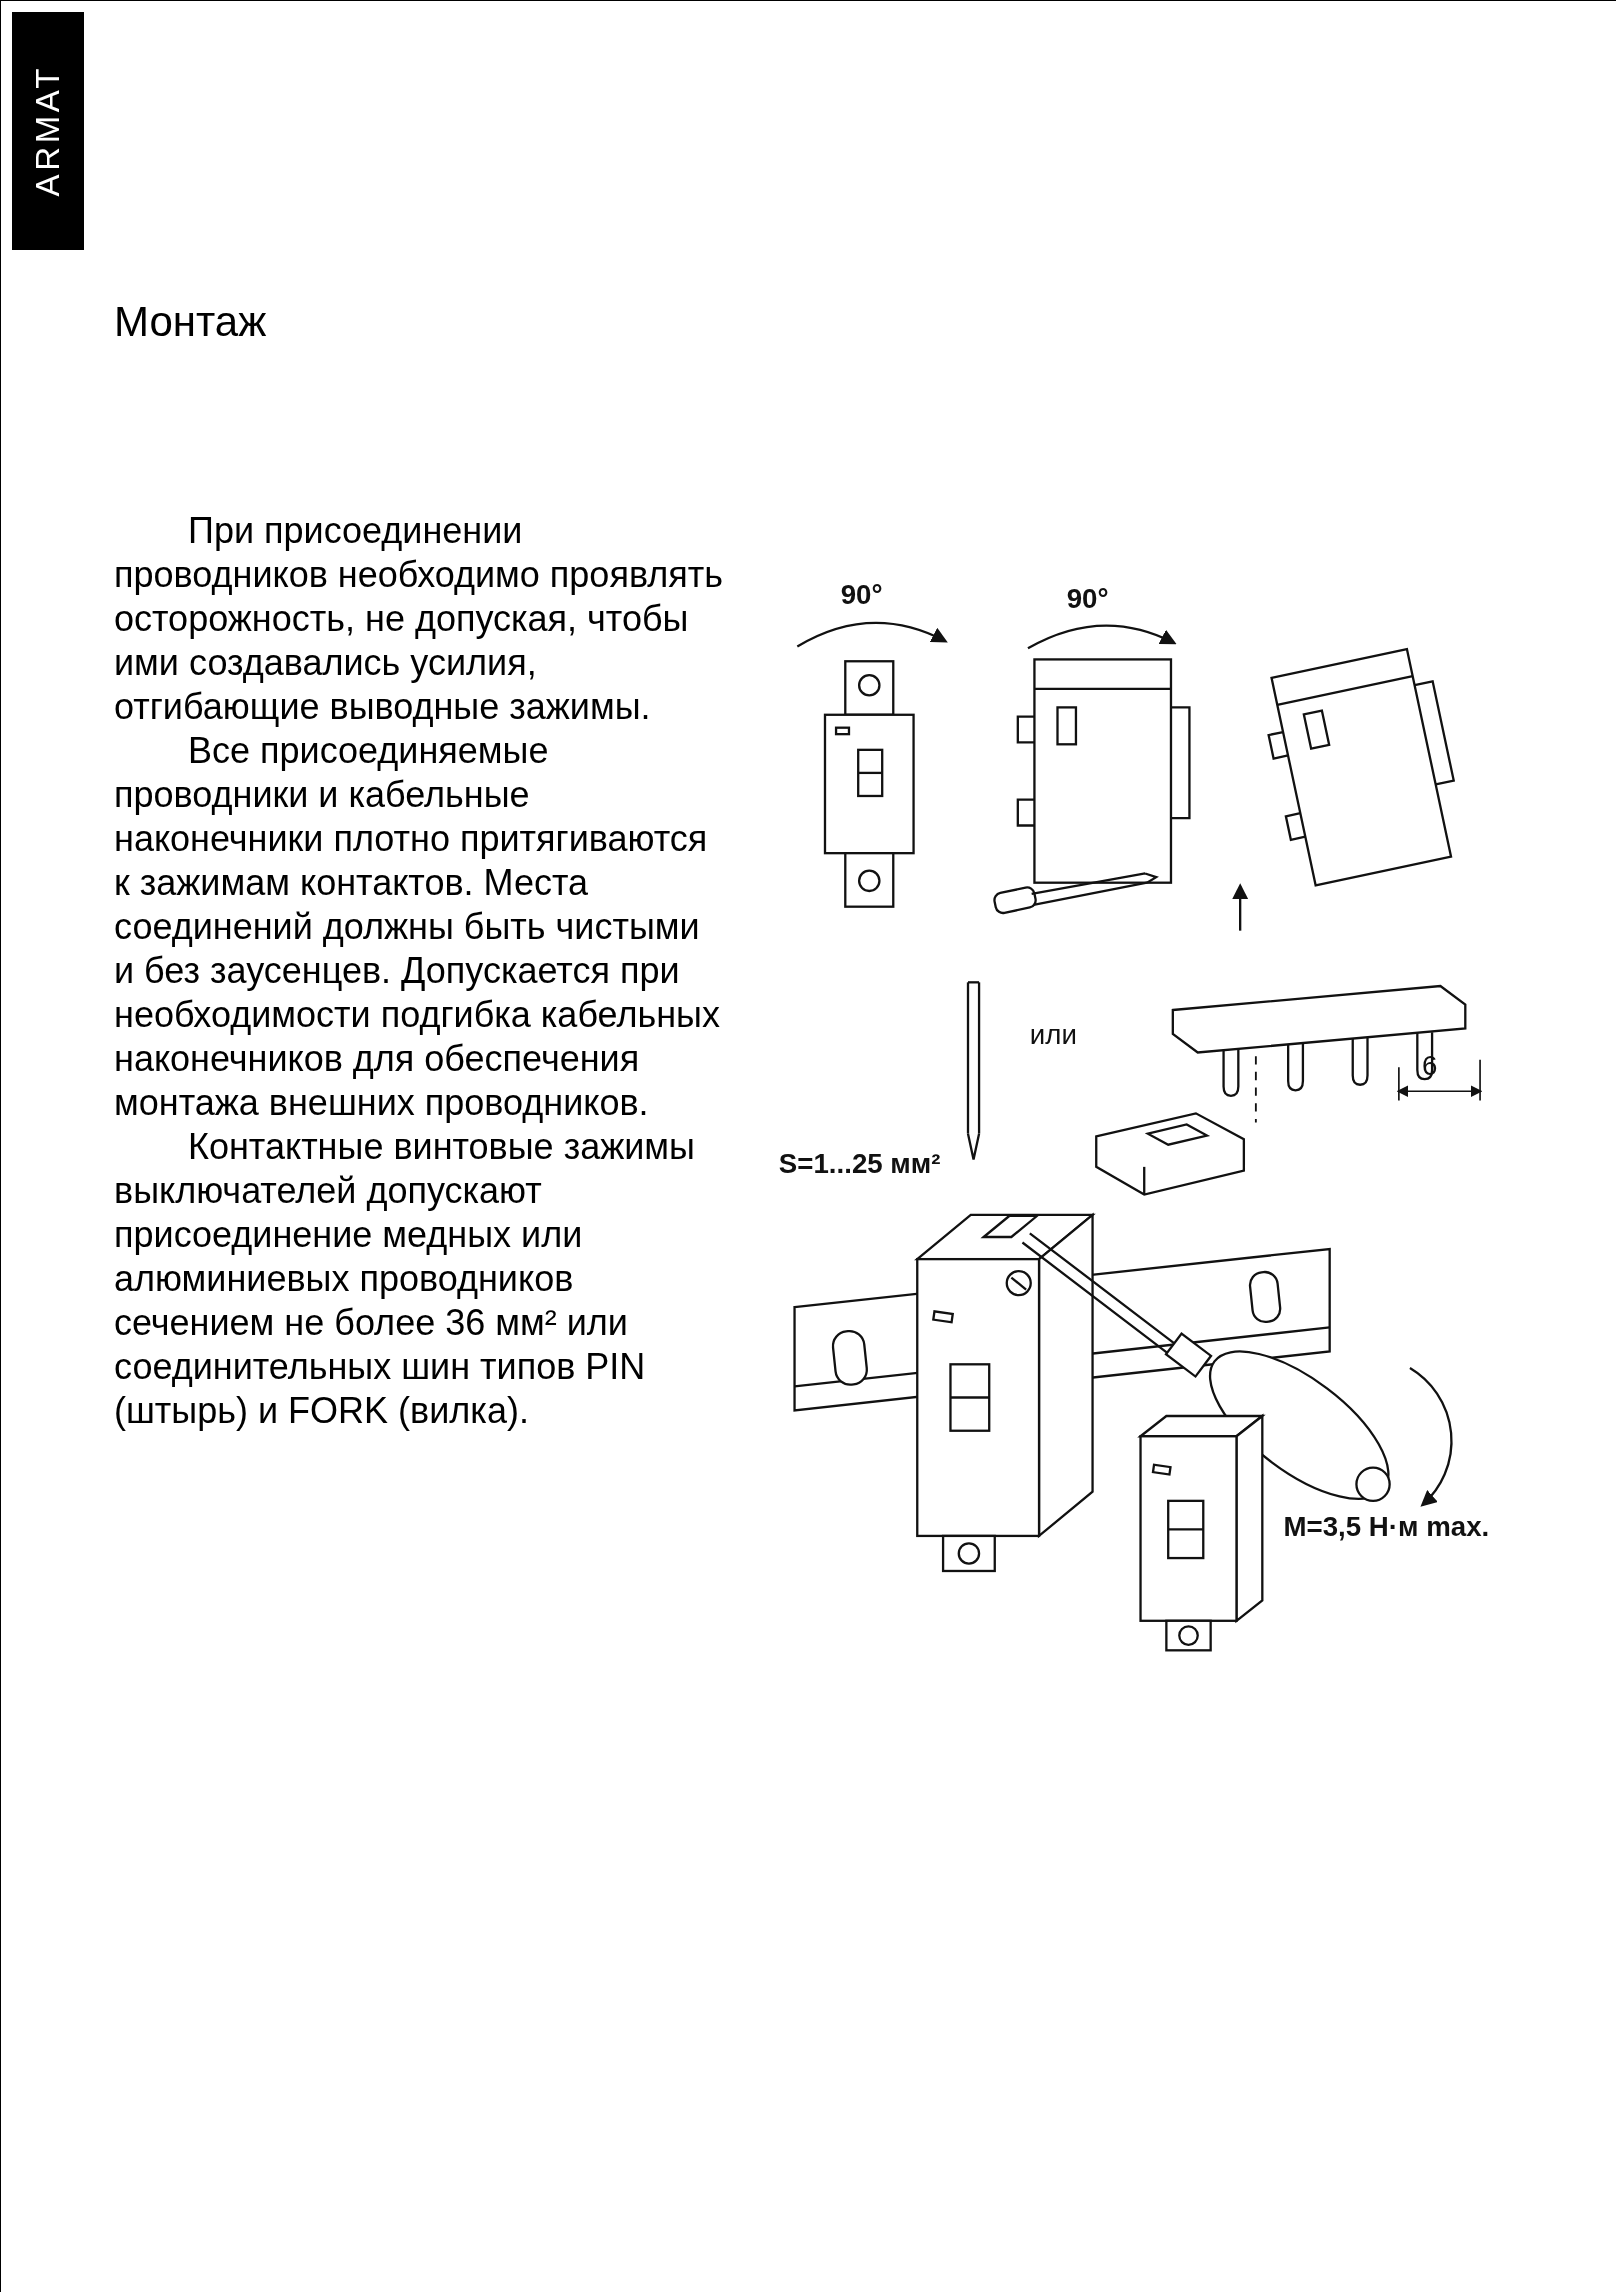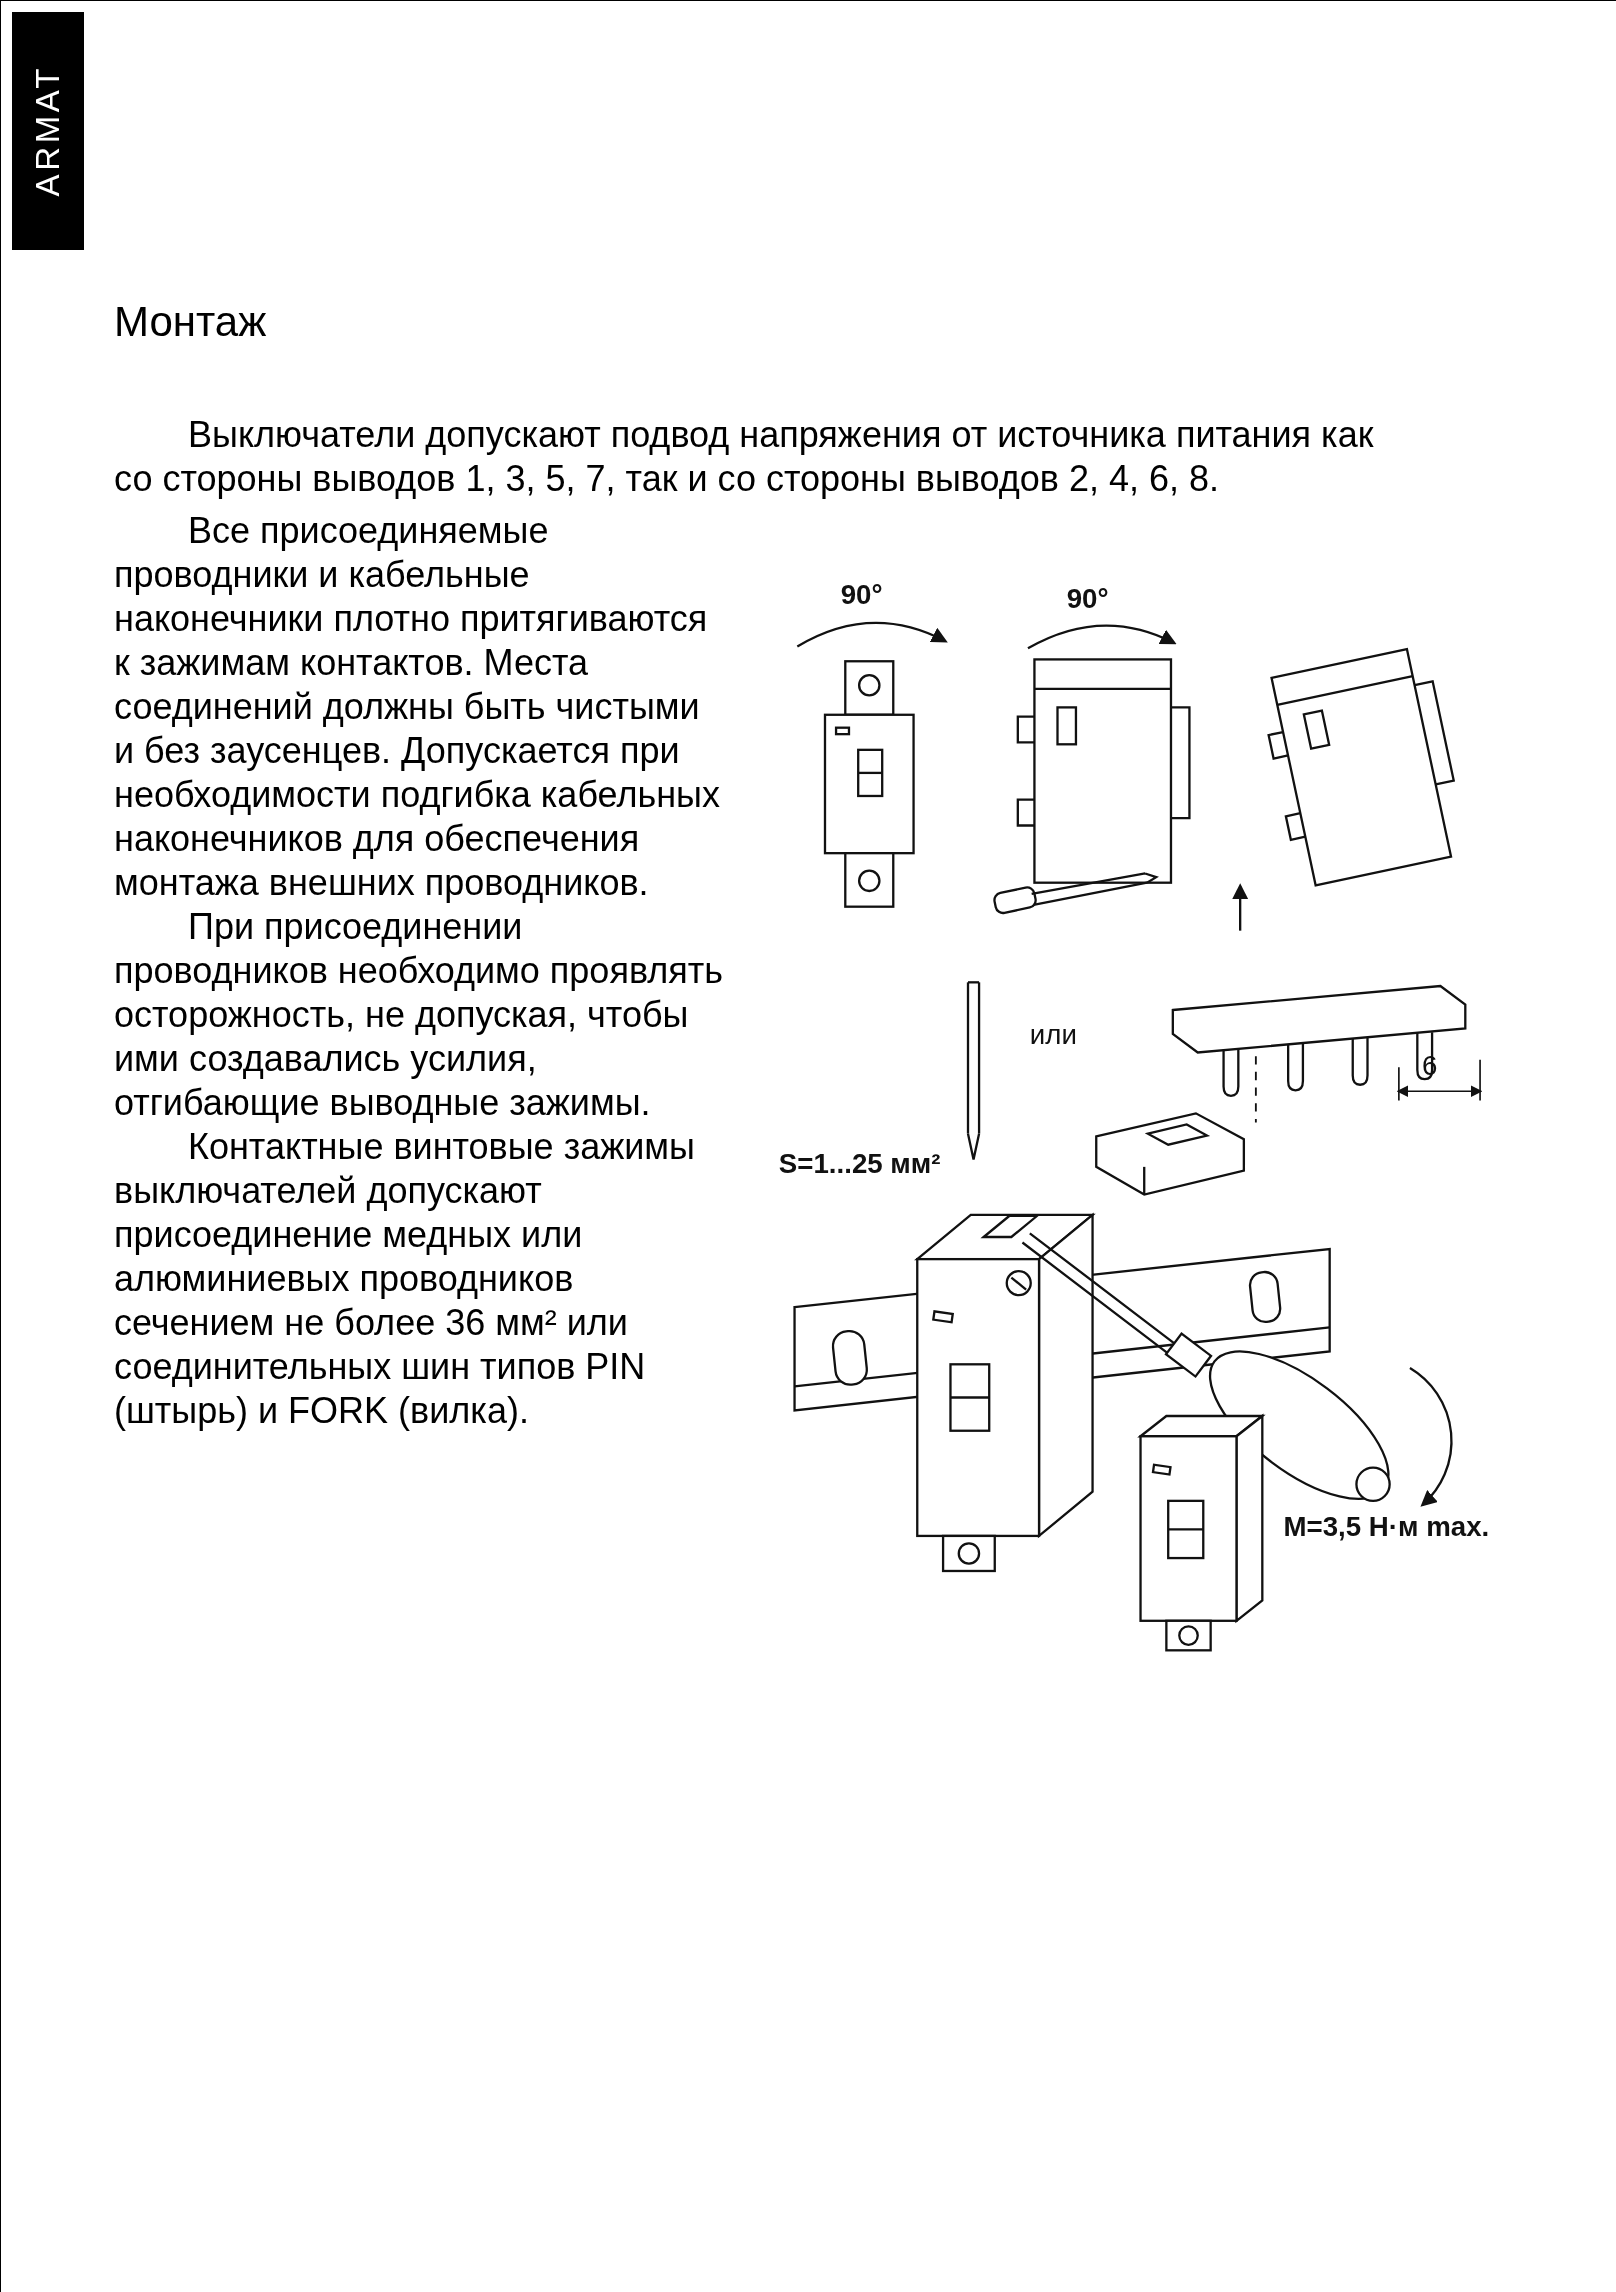--- a/index.html
+++ b/index.html
@@ -43,25 +43,24 @@
 
 <div class="page">
 
   <div class="brand-bar">
     <span class="brand-text">ARMAT</span>
   </div>
 
 
   <h1 class="heading">Монтаж</h1>
 
-  <p class="intro">Выключатели допускают подвод напряжения от источника питания как со стороны выводов 1, 3, 5, 7, так и со стороны выводов 2, 4, 6, 8.</p>
 
   <div class="col">
+    <p>При присоединении проводников необходимо проявлять осторожность, не допуская, чтобы ими создавались усилия, отгибающие выводные зажимы.</p>
     <p>Все присоединяемые проводники и кабельные наконечники плотно притягиваются к зажимам контактов. Места соединений должны быть чистыми и без заусенцев. Допускается при необходимости подгибка кабельных наконечников для обеспечения монтажа внешних проводников.</p>
-    <p>При присоединении проводников необходимо проявлять осторожность, не допуская, чтобы ими создавались усилия, отгибающие выводные зажимы.</p>
     <p>Контактные винтовые зажимы выключателей допускают присоединение медных или алюминиевых проводников сечением не более 36 мм² или соединительных шин типов PIN (штырь) и FORK (вилка).</p>
   </div>
 
   <svg class="figure" width="752" height="1121" viewBox="0 0 815 1215" xmlns="http://www.w3.org/2000/svg">
     <defs>
       <marker id="arr" viewBox="0 0 10 10" refX="8" refY="5" markerWidth="7" markerHeight="7" orient="auto-start-reverse">
         <path d="M0 0 L10 5 L0 10 z" fill="#111"></path>
       </marker>
     </defs>
 

